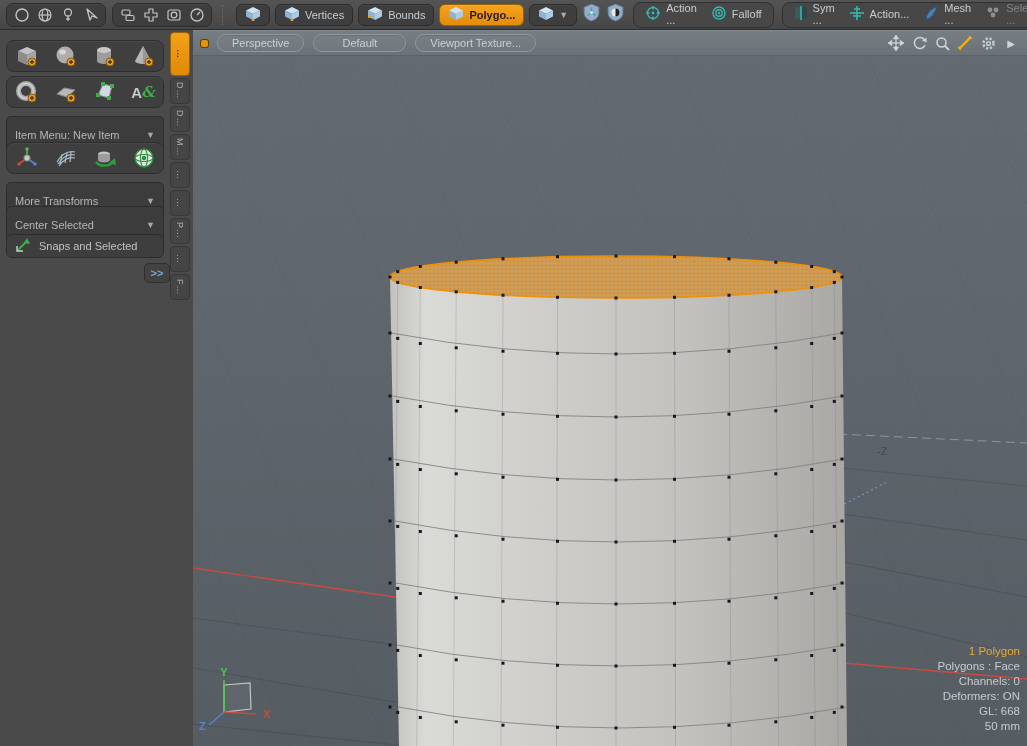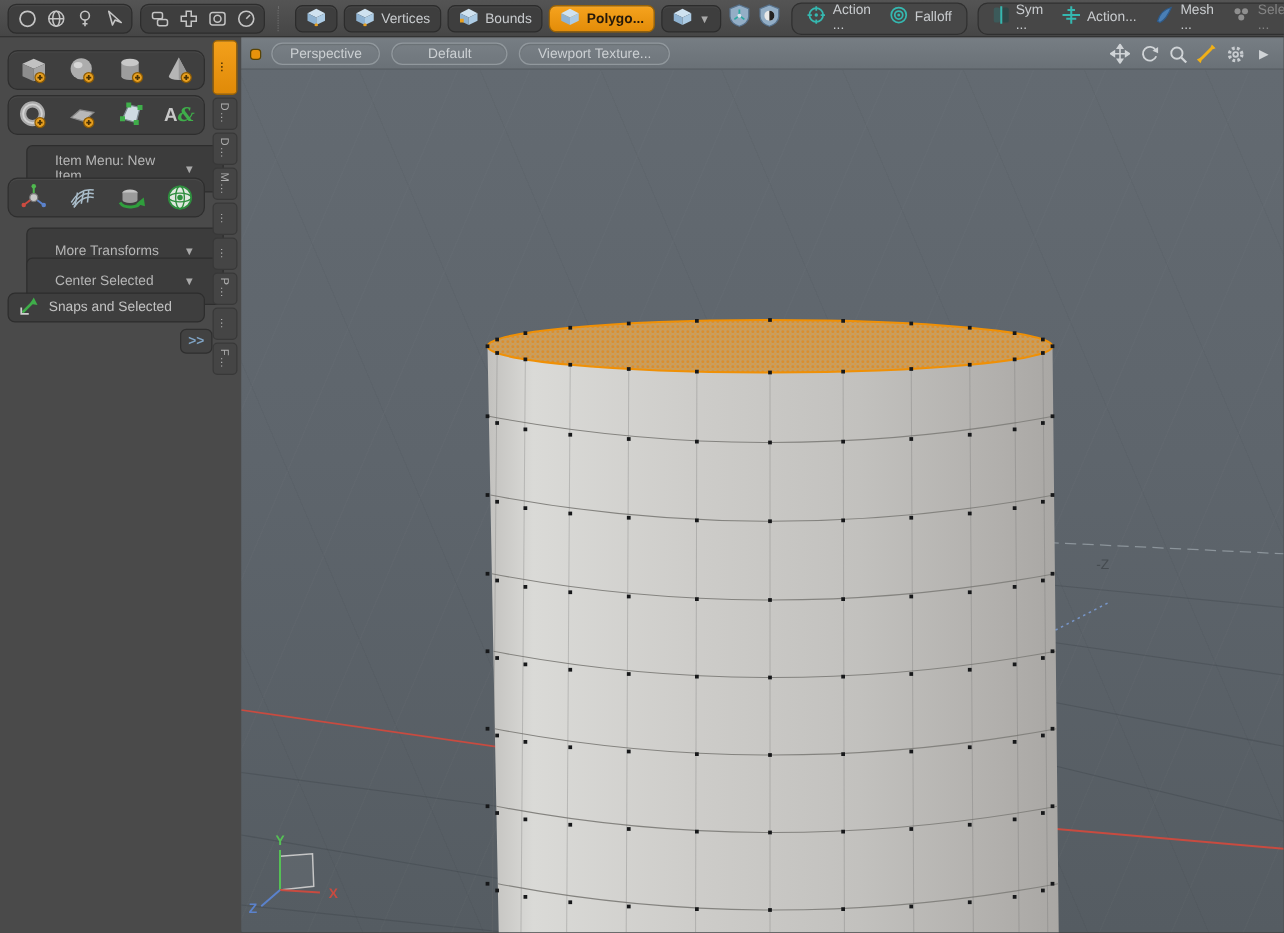--- a/index.html
+++ b/index.html
@@ -46,24 +46,24 @@
   
   .sidebar { position:absolute; top:30px; left:0; width:193px; height:716px; background:#4a4a4a; }
   .sb-group {
     position:absolute; left:6px; width:158px; height:32px;
     background:#3f3f3f; border:1px solid #2e2e2e; border-radius:8px;
     display:flex; align-items:center; justify-content:space-around;
     box-shadow:inset 0 1px 0 rgba(255,255,255,.05);
   }
   .sb-tool { width:36px; height:28px; display:flex; align-items:center; justify-content:center; position:relative; }
   .sb-drop {
-    position:absolute; left:21px; width:158px; height:38px;
+    position:absolute; left:6px; width:158px; height:38px;
     background:#3c3c3c; border:1px solid #2d2d2d; border-radius:5px;
     display:flex; align-items:center; justify-content:space-between;
-    padding:0 22px; color:#b6b6b6; font-size:11px;
+    padding:0 8px; color:#b6b6b6; font-size:11px;
   }
   .sb-btn {
     position:absolute; left:6px; width:158px; height:24px;
     background:#3e3e3e; border:1px solid #2d2d2d; border-radius:6px;
     display:flex; align-items:center; gap:6px; padding:0 8px;
     color:#c2c2c2; font-size:11px;
   }
   .sb-expand {
     position:absolute; left:144px; width:26px; height:20px;
     background:#424242; border:1px solid #2f2f2f; border-radius:5px;
@@ -727,14 +727,22 @@
         <g>
           <polygon points="31,629 57,627 58,653 31,656" fill="rgba(210,210,210,0.07)" stroke="#c6c6c6" stroke-width="1.2"></polygon>
           <line x1="31" y1="656" x2="31" y2="624" stroke="#55c055" stroke-width="1.6"></line>
           <line x1="31" y1="656" x2="63" y2="658" stroke="#c84b40" stroke-width="1.6"></line>
           <line x1="31" y1="656" x2="16" y2="669" stroke="#5b82cc" stroke-width="1.6"></line>
           <text x="31" y="620" font-size="11" font-weight="bold" fill="#55c055" text-anchor="middle" font-family="Liberation Sans, sans-serif">Y</text>
           <text x="70" y="662" font-size="11" font-weight="bold" fill="#c84b40" font-family="Liberation Sans, sans-serif">X</text>
           <text x="6" y="674" font-size="11" font-weight="bold" fill="#5b82cc" font-family="Liberation Sans, sans-serif">Z</text>
         </g>
       </svg>
+    <div class="status">
+      <div class="sel">1 Polygon</div>
+      <div>Polygons : Face</div>
+      <div>Channels: 0</div>
+      <div>Deformers: ON</div>
+      <div>GL: 668</div>
+      <div>50 mm</div>
+    </div>
   </div>
 </div>
 
 </body></html>

